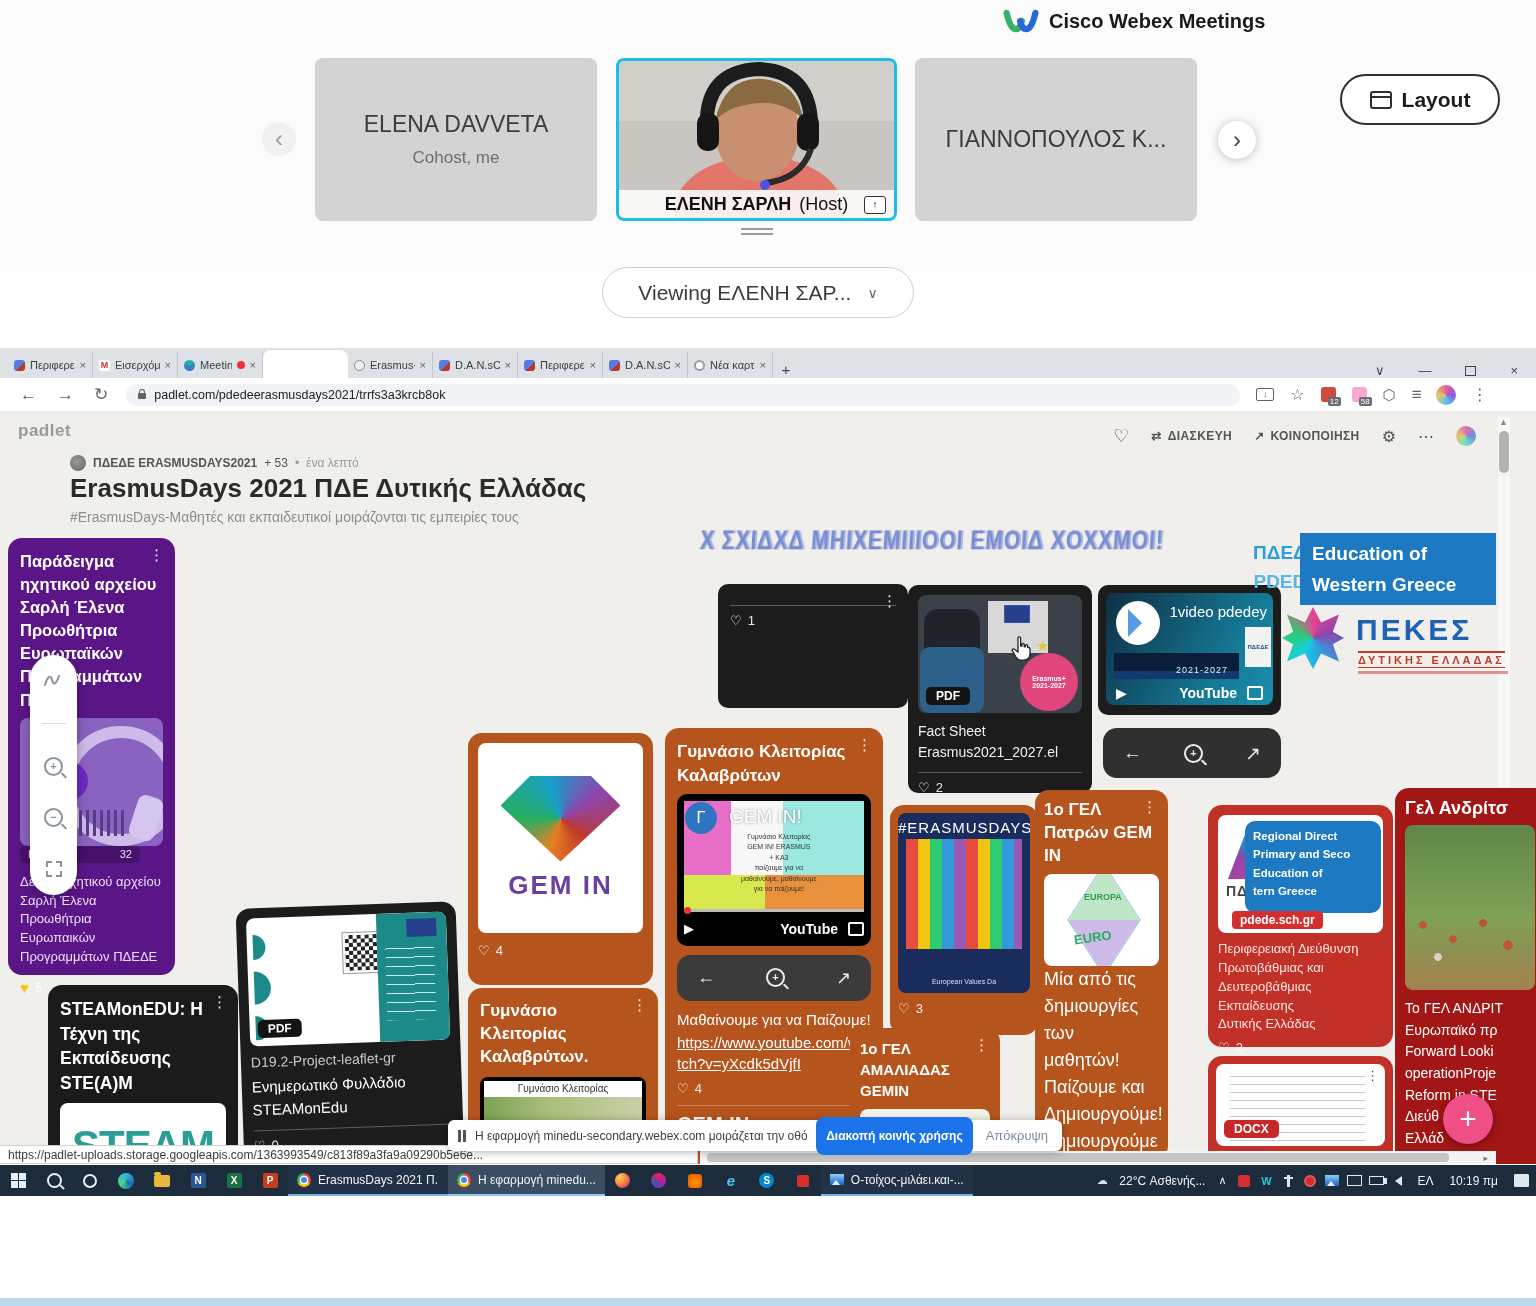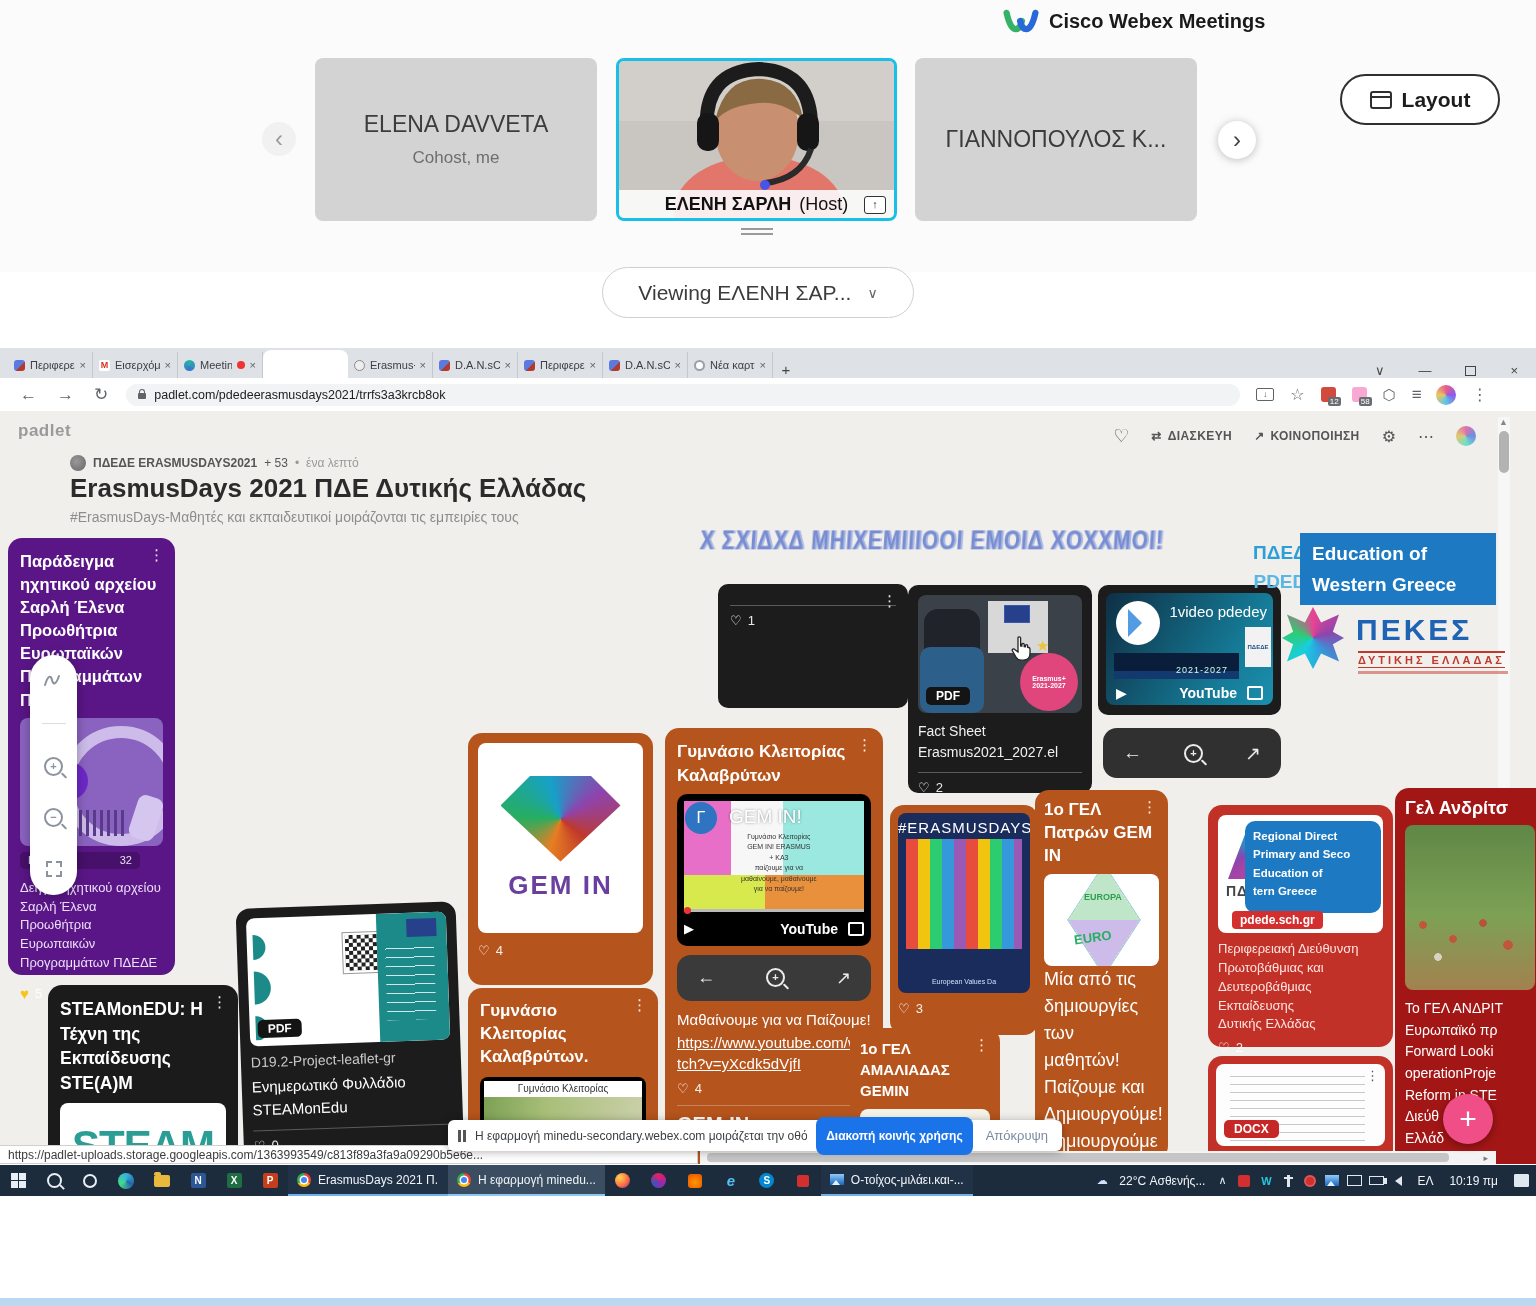--- a/index.html
+++ b/index.html
@@ -105,21 +105,21 @@
         padding:2px 10px;border-radius:5px}
 
   
   .audio-img{height:128px;background:#8a63c0;margin-top:6px}
   .hp-band{position:absolute;right:-18px;top:8px;width:96px;height:96px;border:12px solid #cdbcea;border-radius:50%}
   .hp-pad{position:absolute;right:4px;bottom:6px;width:26px;height:44px;background:#d4c6ef;border-radius:8px;transform:rotate(18deg)}
   .eq{position:absolute;left:52px;bottom:10px;width:54px;height:26px;
       background:repeating-linear-gradient(90deg,#5a3a8a 0 3px,transparent 3px 7px)}
   .aplay{position:absolute;left:30px;top:44px;width:38px;height:38px;border-radius:50%;background:#6d28c9;
          color:#fff;font-size:14px;display:flex;align-items:center;justify-content:center}
-  .audio-chip{margin-top:6px;background:#47106b;border-radius:5px;height:17px;display:flex;align-items:center;
+  .audio-chip{background:#47106b;border-radius:5px;height:17px;display:flex;align-items:center;
               justify-content:space-between;padding:0 8px;font-size:11px;color:#e8ddf5;width:120px;box-sizing:border-box}
 
   
   .ftool{position:absolute;left:30px;top:244px;width:47px;height:240px;background:#fff;border-radius:26px;
          box-shadow:0 2px 12px rgba(0,0,0,.3);display:flex;flex-direction:column;align-items:center;
          justify-content:space-between;padding:16px 0;box-sizing:border-box;z-index:30}
   .ftool .hr{width:24px;height:1px;background:#ddd}
   .mag{width:15px;height:15px;border:2px solid currentColor;border-radius:50%;position:relative;color:#8a939e;
        display:flex;align-items:center;justify-content:center}
   .mag::after{content:"";position:absolute;width:2px;height:7px;background:currentColor;right:-4px;bottom:-5px;

